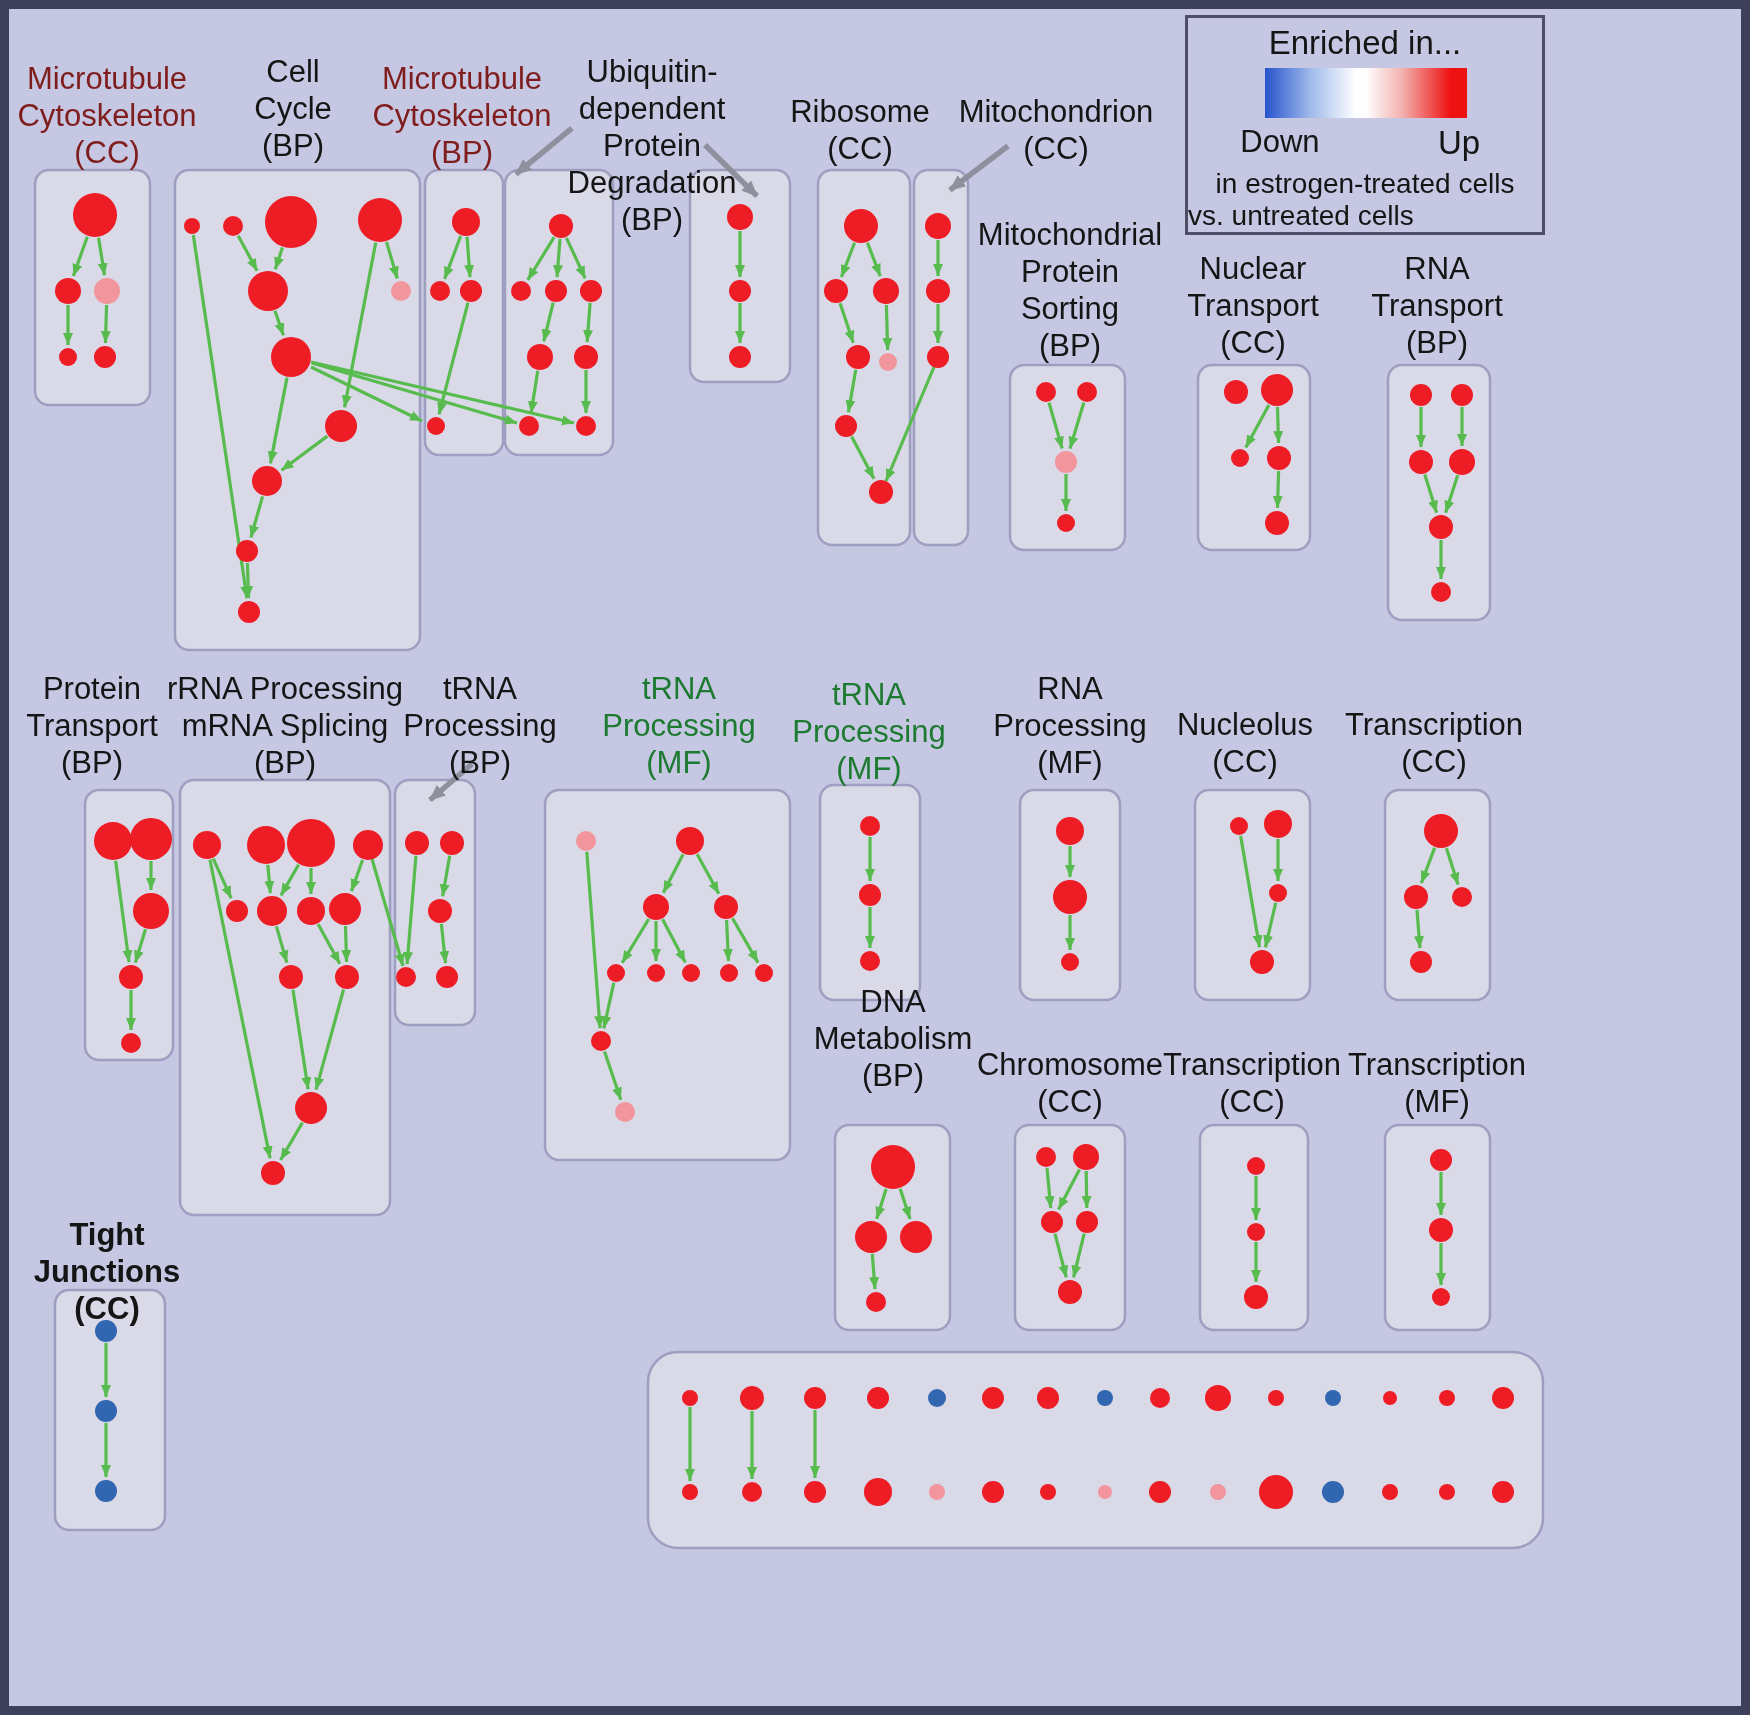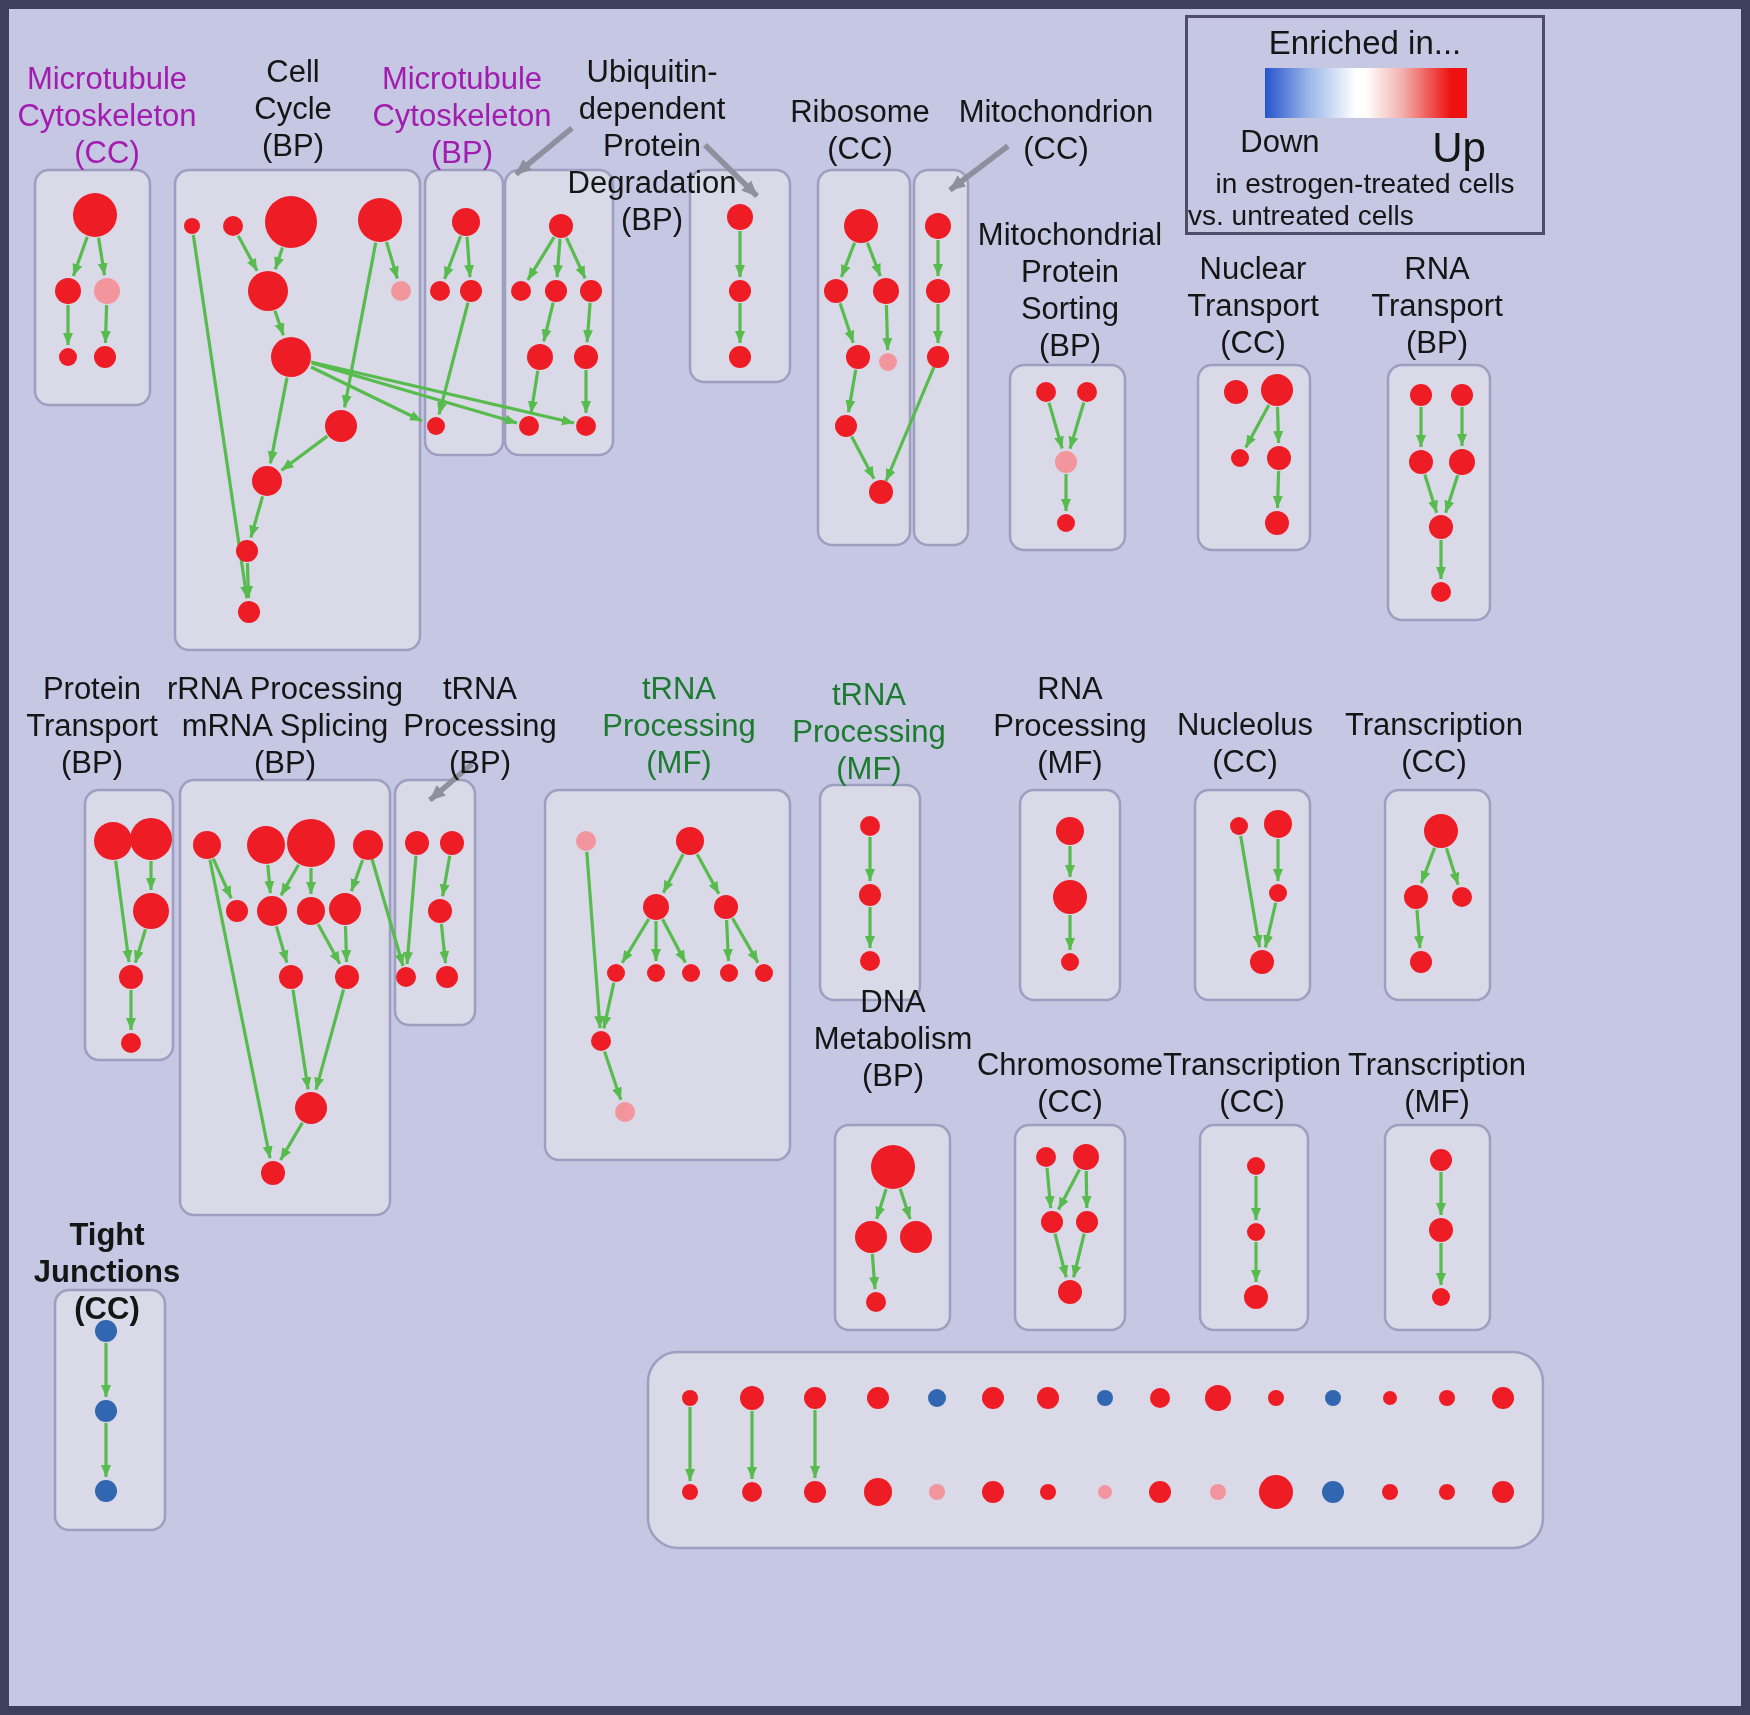--- a/index.html
+++ b/index.html
@@ -15,31 +15,31 @@
   #labels{position:absolute;left:0;top:0;width:100%;height:100%;pointer-events:none;}
   .cluster-label{
     position:absolute;
     transform:translateX(-50%);
     text-align:center;
     font-size:31px;
     line-height:37px;
     white-space:nowrap;
   }
   .label-black{color:#151515;}
-  .label-blue{color:#a21caf;}
+  .label-blue{color:#7f1d1d;}
   .label-green{color:#1d7a31;}
   #legend{
     position:absolute;left:1185px;top:15px;width:360px;height:220px;
     border:3px solid #4e4e68;box-sizing:border-box;
     color:#151515;
   }
   #legend-title{position:absolute;top:6px;width:100%;text-align:center;font-size:33px;}
   #legend-gradient{position:absolute;left:77px;top:50px;width:202px;height:50px;}
   #legend-down{position:absolute;left:32px;top:106px;width:120px;text-align:center;font-size:31px;}
-  #legend-up{position:absolute;right:38px;top:106px;width:90px;text-align:center;font-size:42px;}
+  #legend-up{position:absolute;right:38px;top:106px;width:90px;text-align:center;font-size:33px;}
   #legend-line1{position:absolute;top:150px;width:100%;text-align:center;font-size:28px;}
   #legend-line2{position:absolute;top:182px;width:100%;text-align:left;font-size:28px;}
   #misc-note{
     position:absolute;left:222px;top:1272px;
     font-size:33px;line-height:42px;
     white-space:pre-line;color:#151515;
   }
 </style>
 </head>
 <body>

